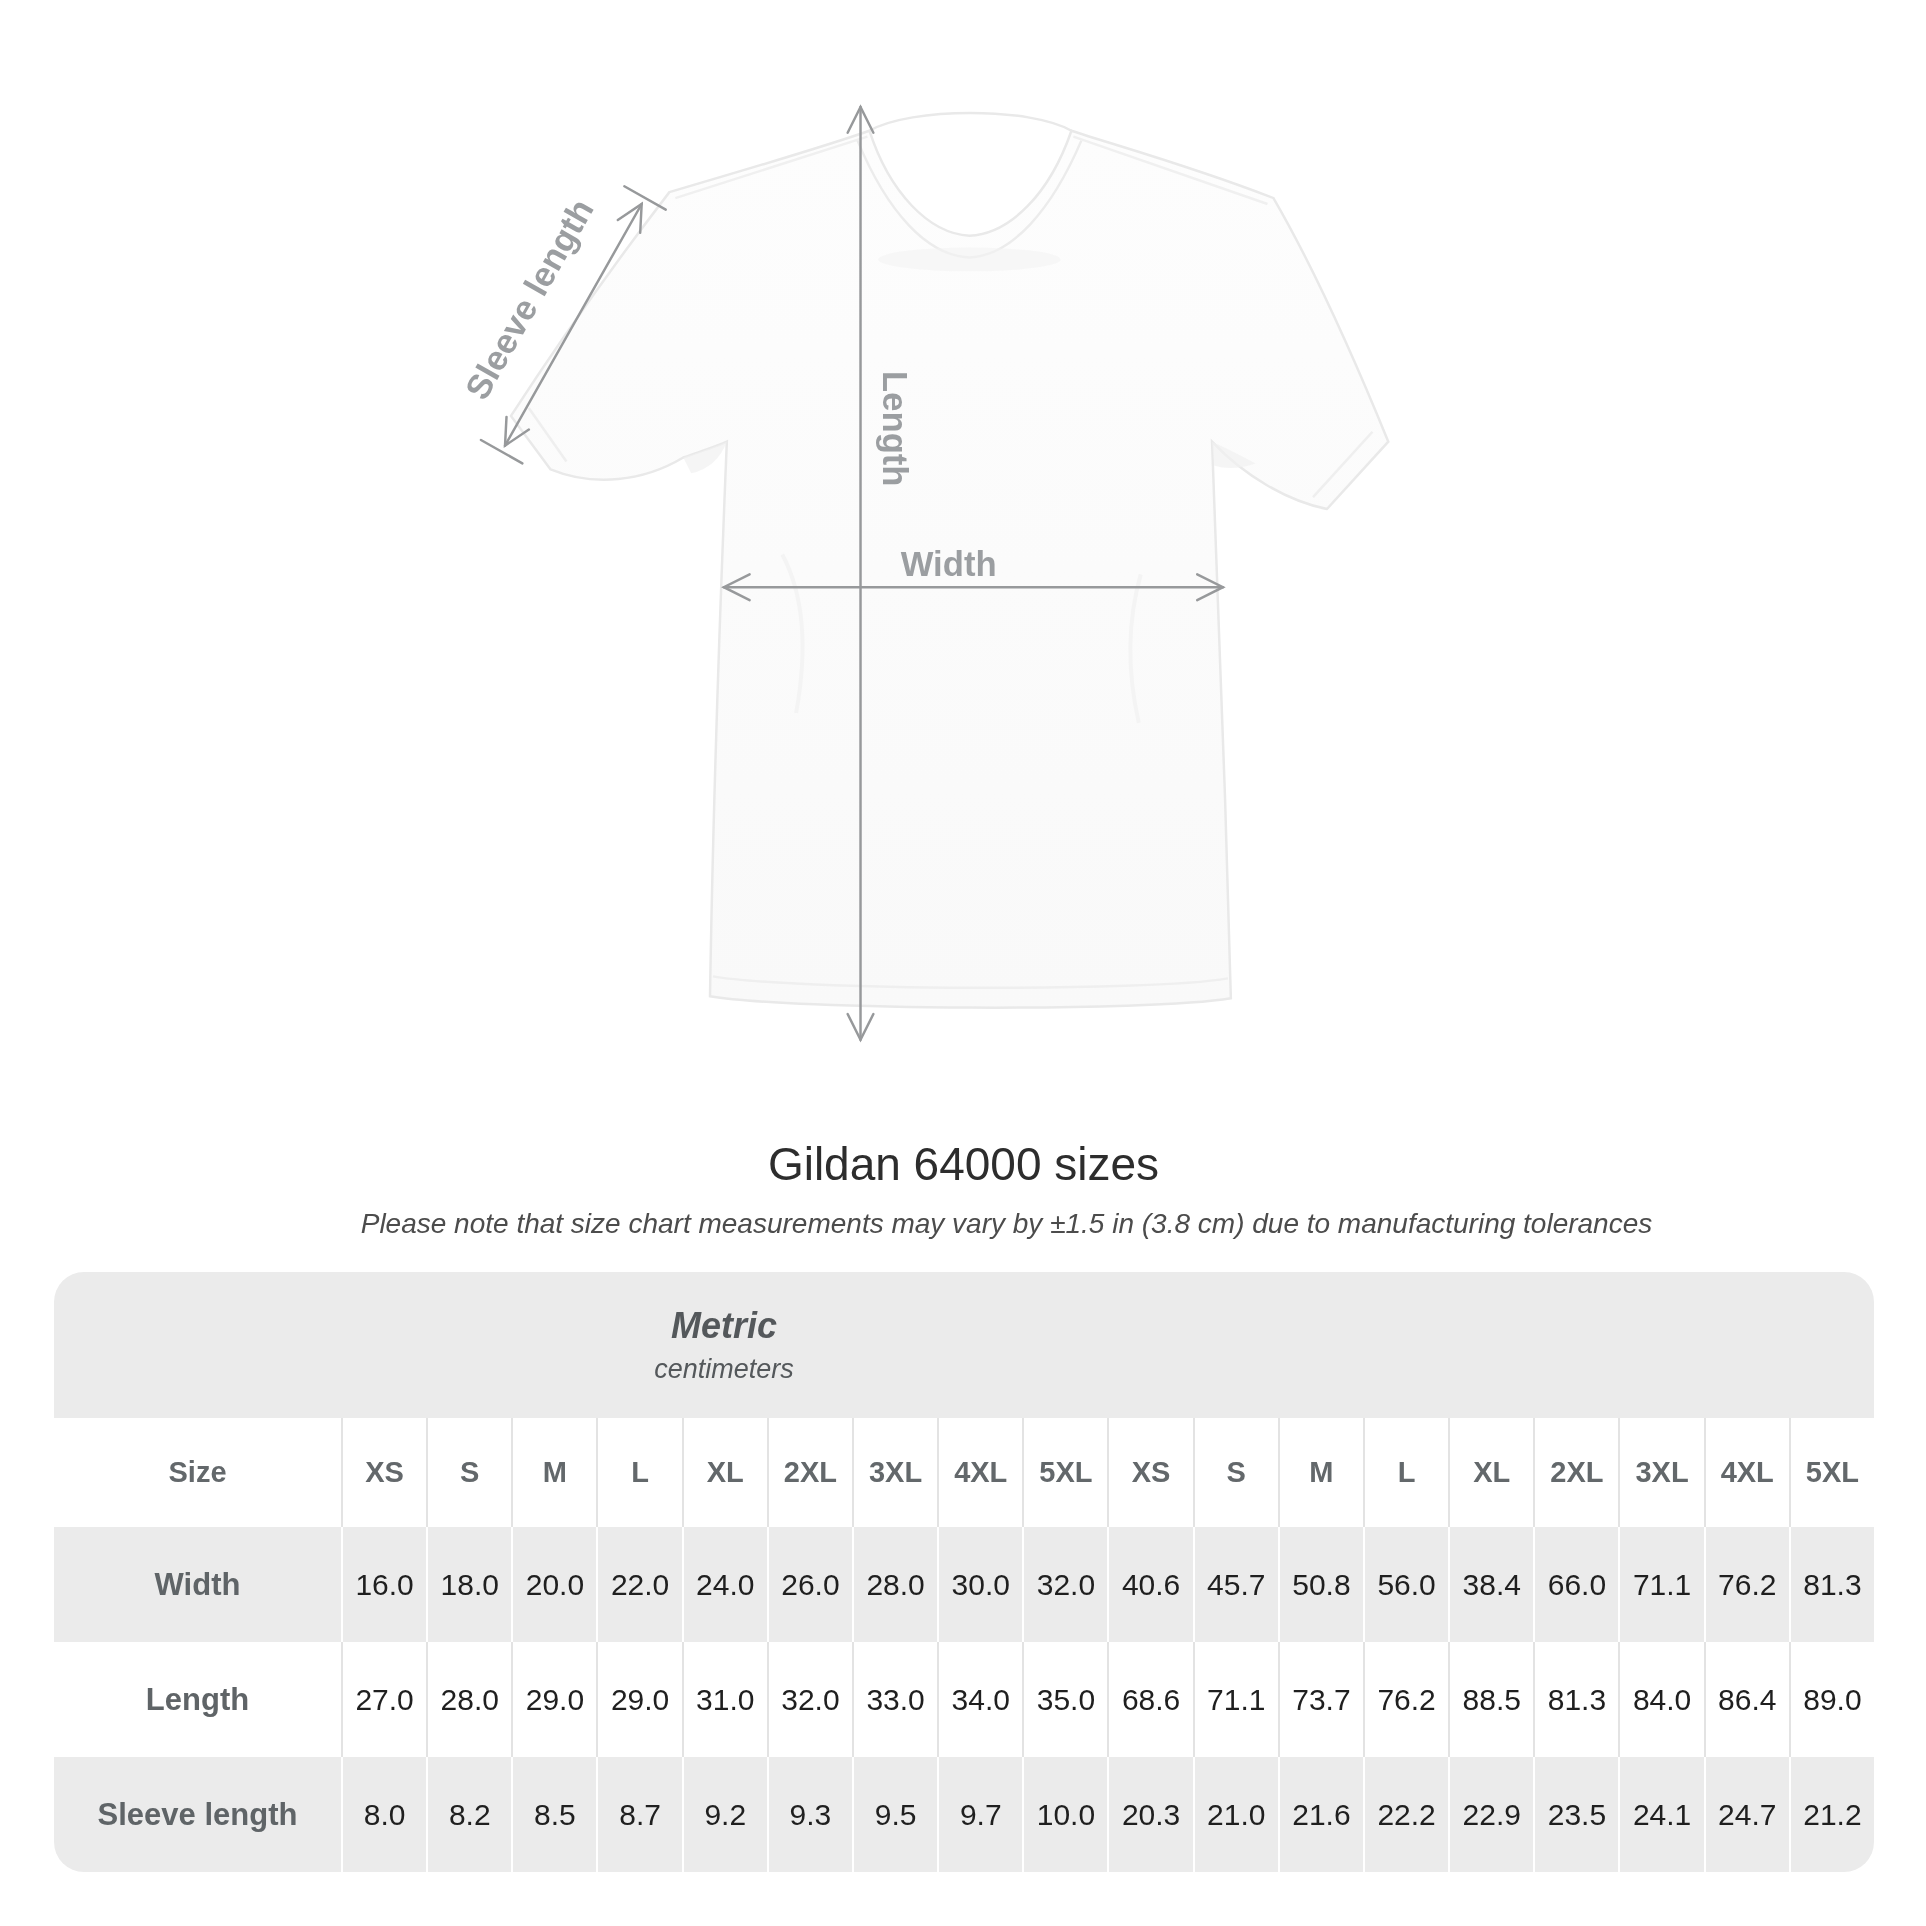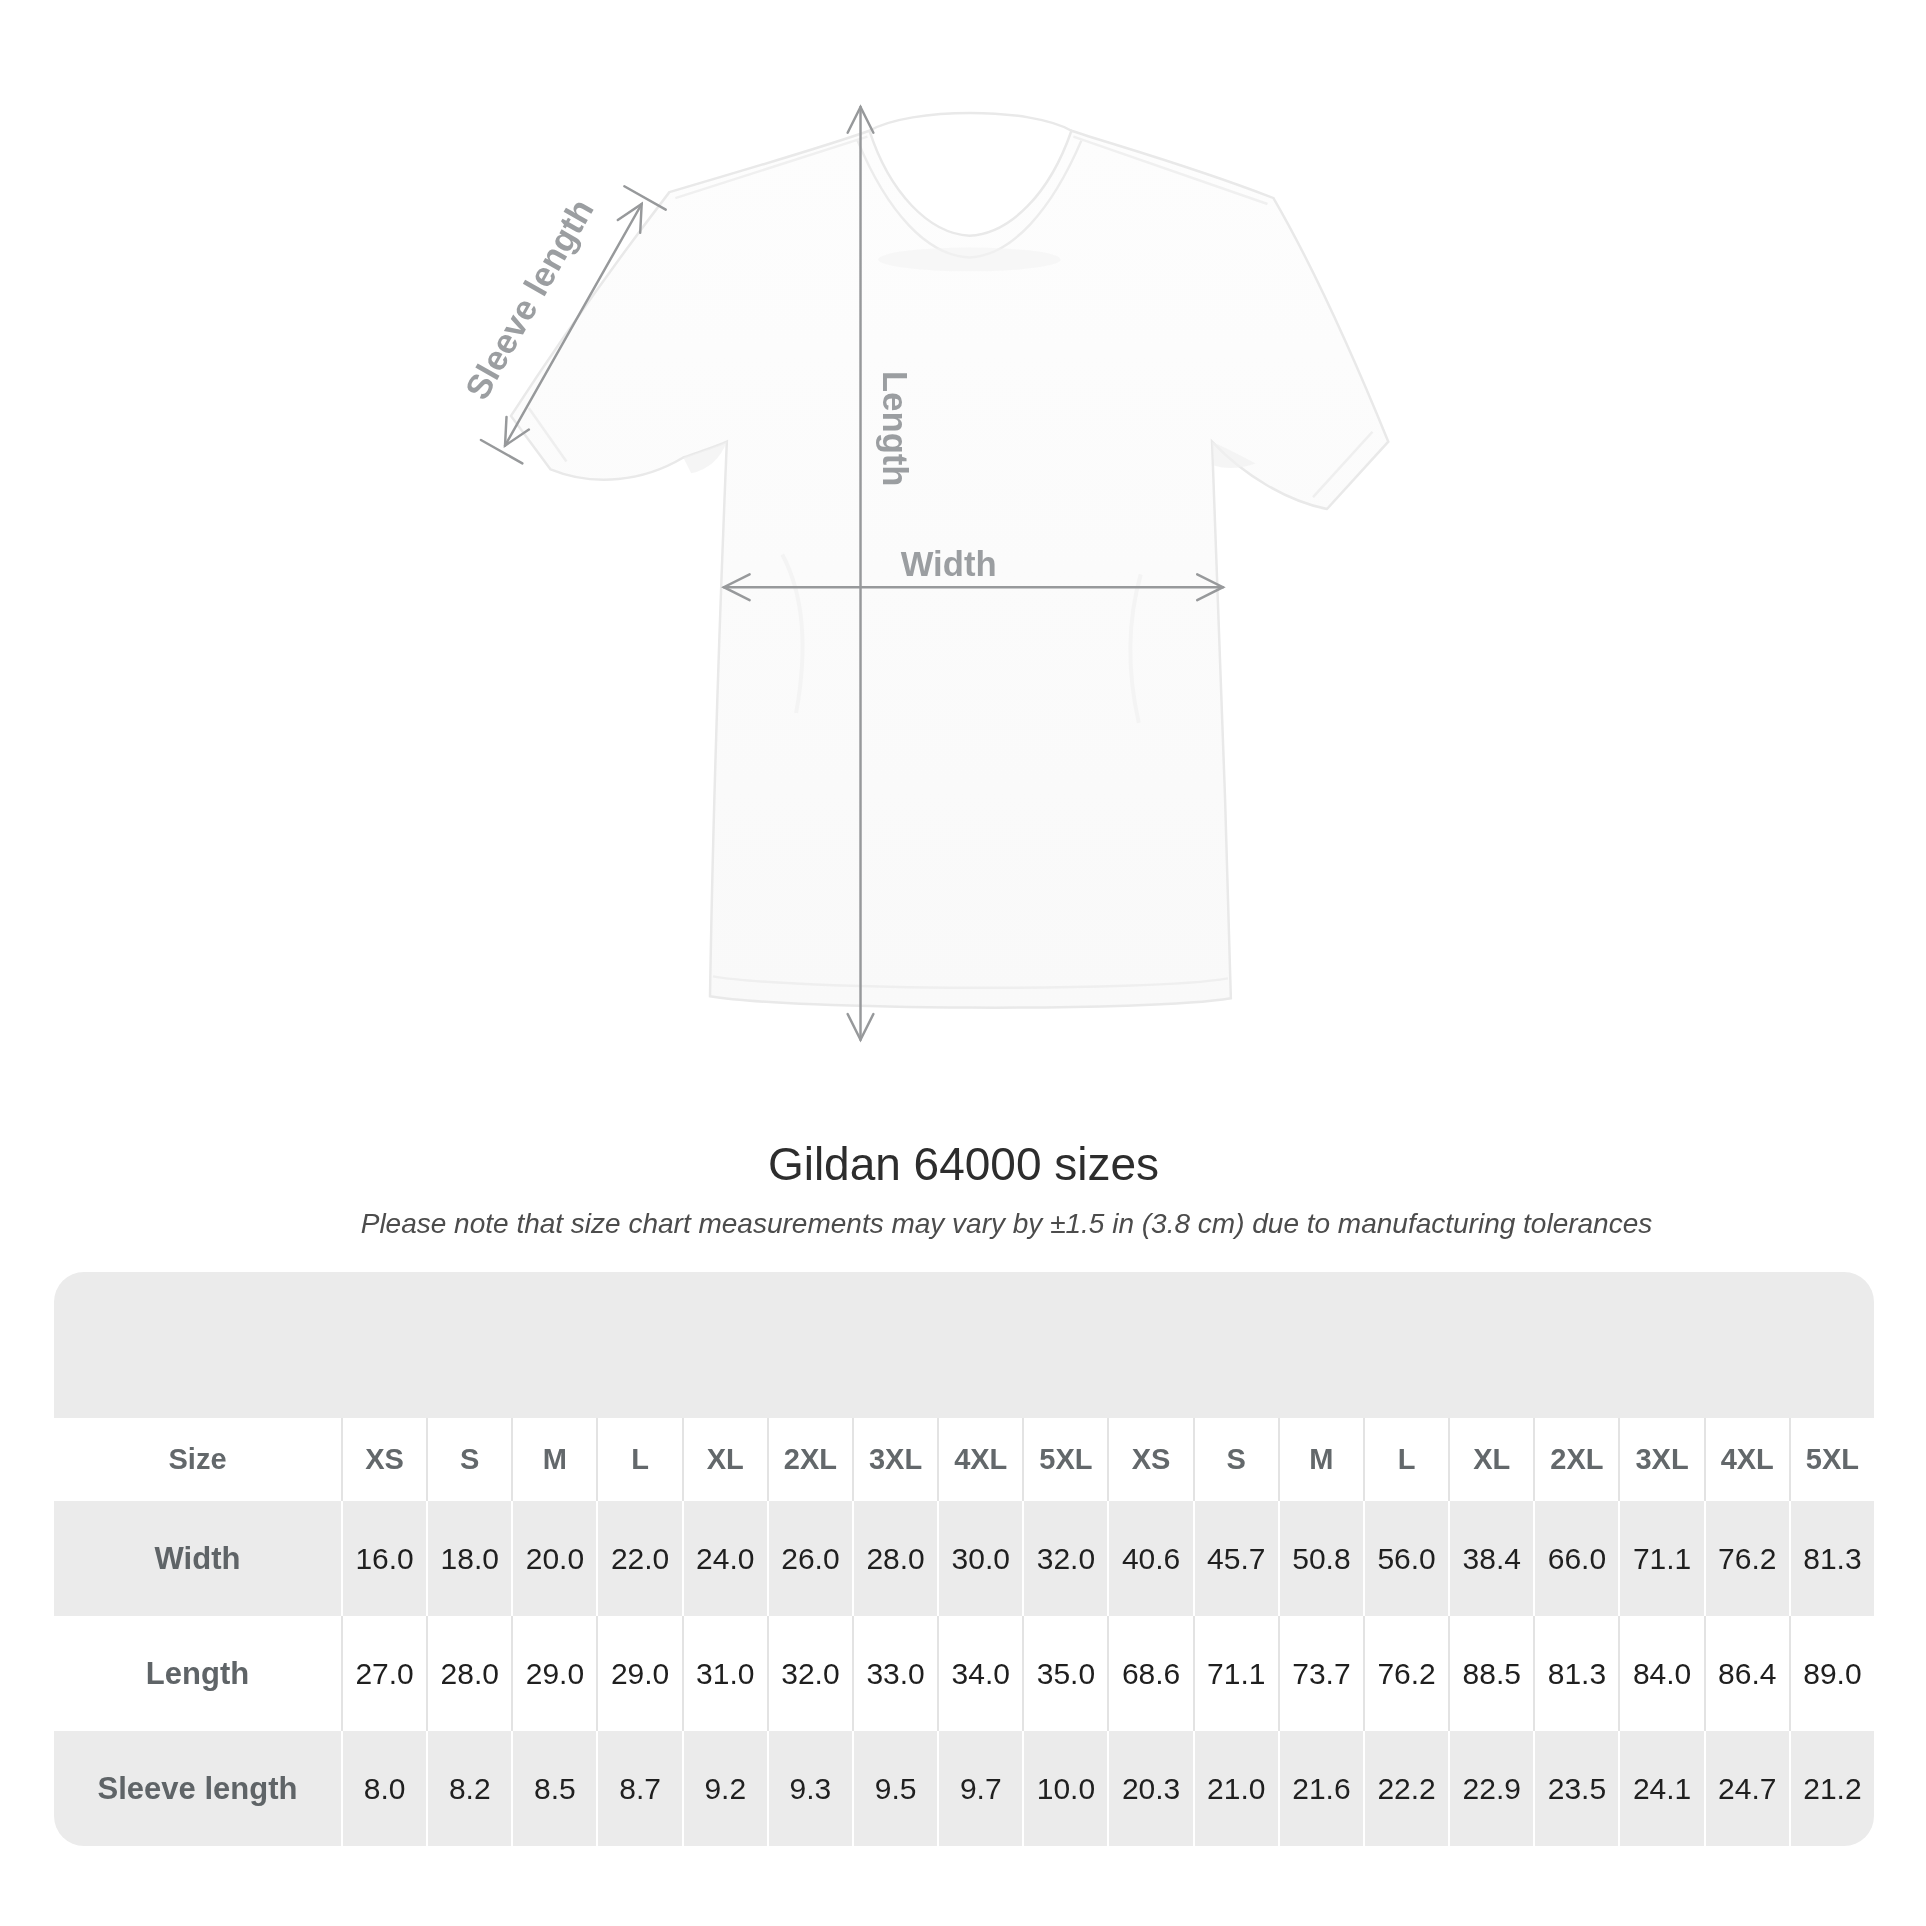--- a/index.html
+++ b/index.html
@@ -24,21 +24,21 @@
     border-radius:30px;overflow:hidden;
   }
   .unit-band{
     height:146px;background:#ebebeb;display:grid;
     grid-template-columns:287px 766px 766px;
   }
   .unit-group{display:flex;flex-direction:column;align-items:center;justify-content:center;}
   .unit-name{font-size:36px;font-weight:bold;font-style:italic;color:#54585b;line-height:1.15;}
   .unit-sub{font-size:27px;font-style:italic;color:#54585b;margin-top:8px;}
   .t-row{display:grid;grid-template-columns:287px repeat(18,1fr);}
-  .t-row.header{height:83px;background:#ffffff;}
+  .t-row.header{height:109px;background:#ffffff;}
   .t-row.data{height:115px;}
   .t-row.r-white{background:#ffffff;}
   .t-row.r-gray{background:#ebebeb;}
   .t-row > div{
     display:flex;align-items:center;justify-content:center;
     font-size:30px;color:#1f1f1f;
   }
   .t-row.r-white > div + div{border-left:2px solid #e3e3e3;}
   .t-row.header > div + div{border-left:2px solid #e3e3e3;}
   .t-row.r-gray > div + div{border-left:2px solid #ffffff;}
@@ -116,20 +116,24 @@
   <text transform="translate(901,433) rotate(90)" text-anchor="middle" dominant-baseline="middle" font-size="35" font-weight="bold" fill="#9b9ea1">Length</text>
   <text x="958" y="572" text-anchor="middle" dominant-baseline="middle" font-size="35" font-weight="bold" fill="#9b9ea1">Width</text>
 </svg>
 
 <div class="page-title">Gildan 64000 sizes</div>
 <div class="page-subtitle">Please note that size chart measurements may vary by ±1.5 in (3.8 cm) due to manufacturing tolerances</div>
 
 <div class="size-table">
   <div class="unit-band">
     <div></div>
+    <div class="unit-group">
+      <div class="unit-name">Metric</div>
+      <div class="unit-sub">centimeters</div>
+    </div>
   </div>
   <div id="table-rows">
       <div class="t-row header">
         <div class="lbl">Size</div>
         <div>XS</div>
         <div>S</div>
         <div>M</div>
         <div>L</div>
         <div>XL</div>
         <div>2XL</div>

